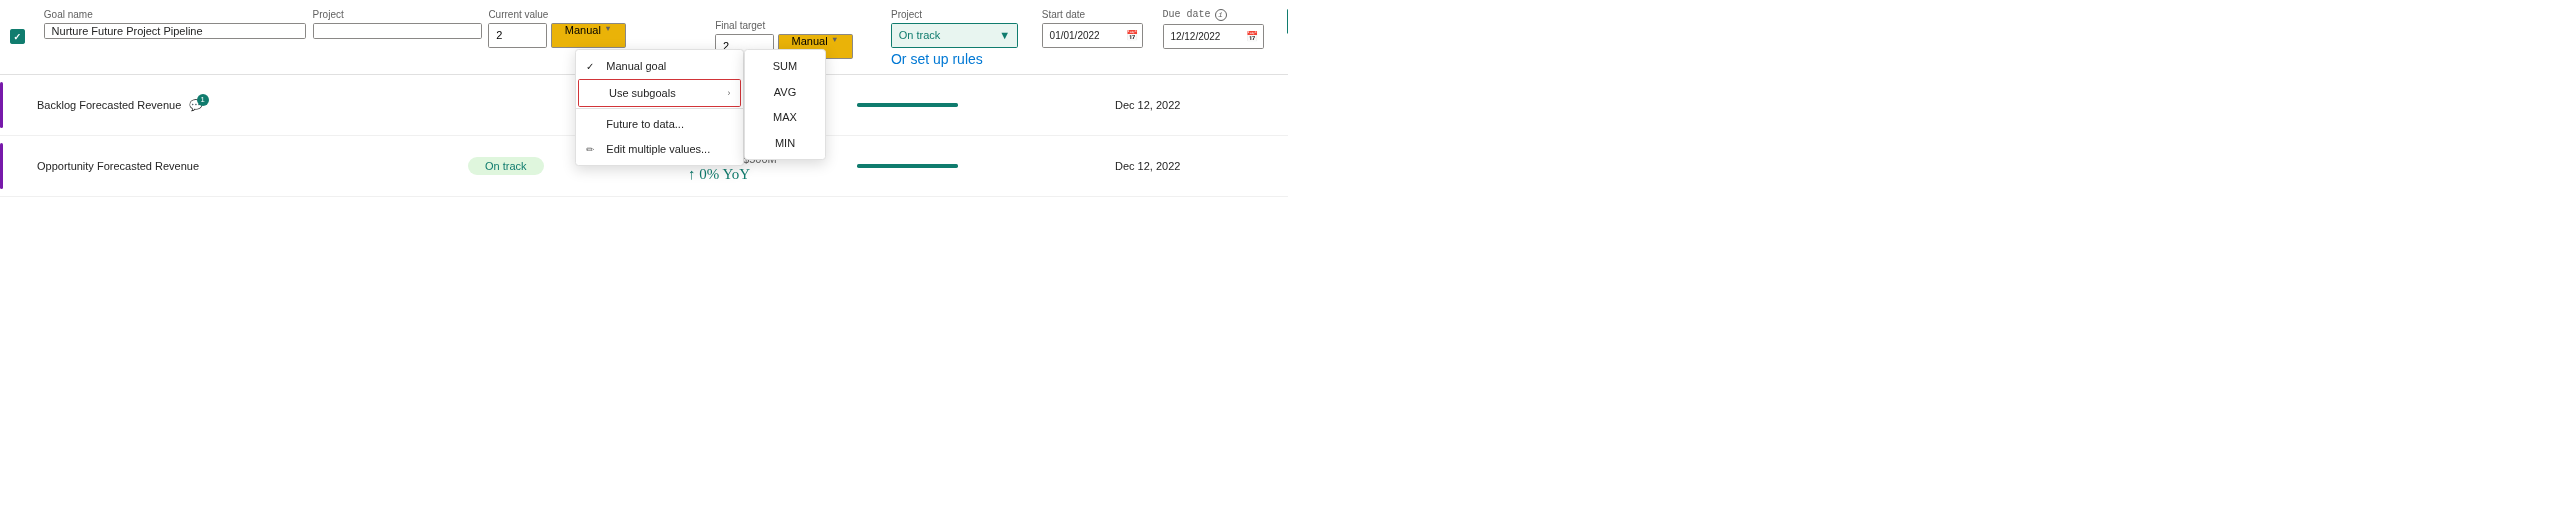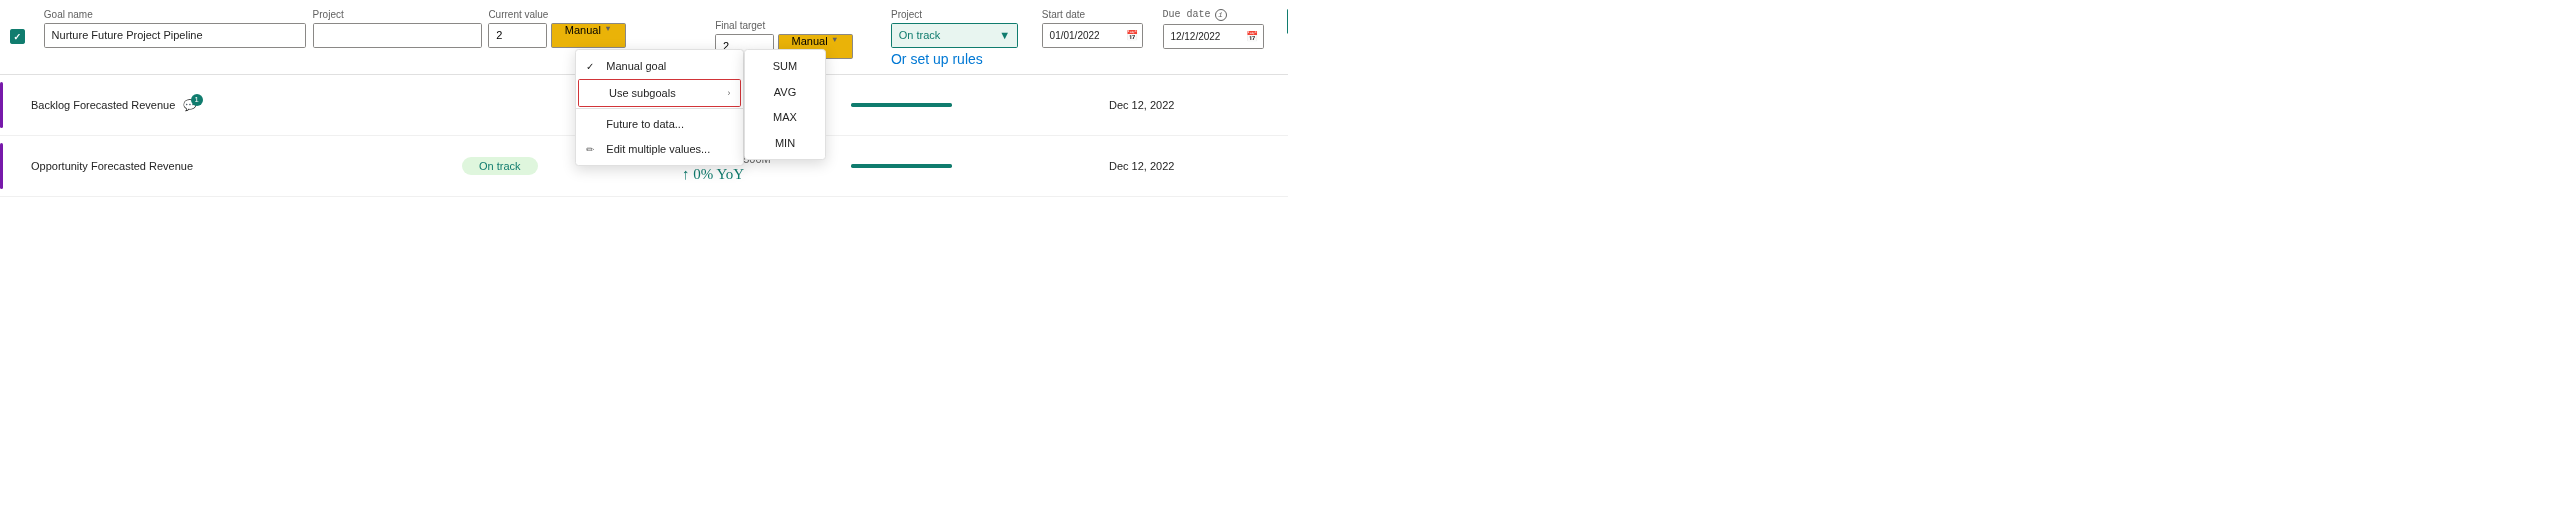--- a/index.html
+++ b/index.html
@@ -111,21 +111,21 @@
       display: inline-flex;
       align-items: center;
       justify-content: center;
       font-size: 7.6px;
       color: #616161;
       font-style: italic;
     }
 
     .form-input {
       width: 100%;
-      height: 25px;
+      height: 16px;
       border: 0.8px solid #8a8886;
       border-radius: 1.7px;
       padding: 0 6.8px;
       font-size: 11px;
       outline: none;
       color: #242424;
     }
 
     .current-value-group {
       display: flex;
@@ -247,21 +247,21 @@
       display: flex;
       gap: 6.8px;
       align-items: flex-end;
       padding-bottom: 0;
     }
 
     
     .goal-row {
       display: flex;
       align-items: center;
-      padding: 0 4px;
+      padding: 0 10px;
       height: 61px;
       border-bottom: 0.8px solid #f0f0f0;
       position: relative;
     }
 
     .left-accent {
       position: absolute;
       left: 0;
       top: 6.8px;
       bottom: 6.8px;

